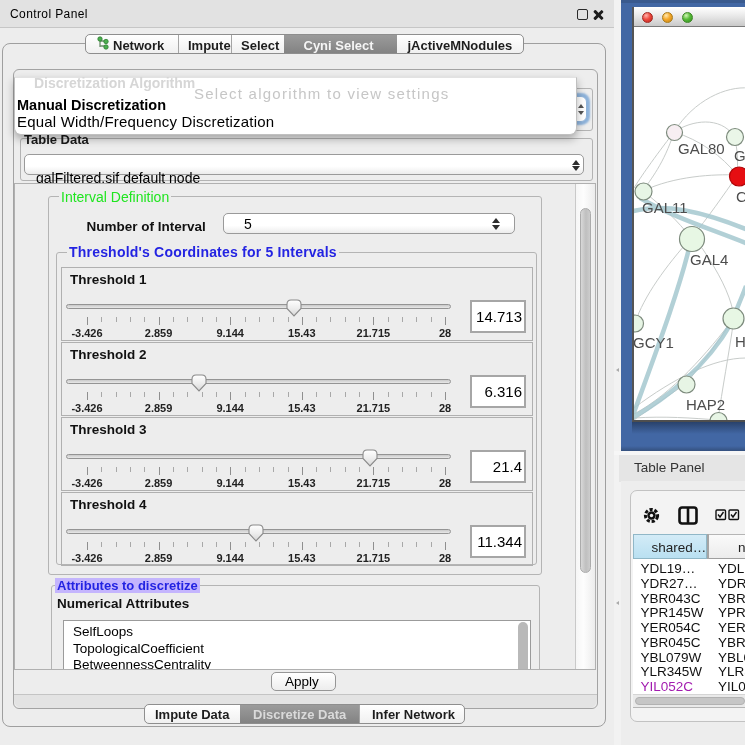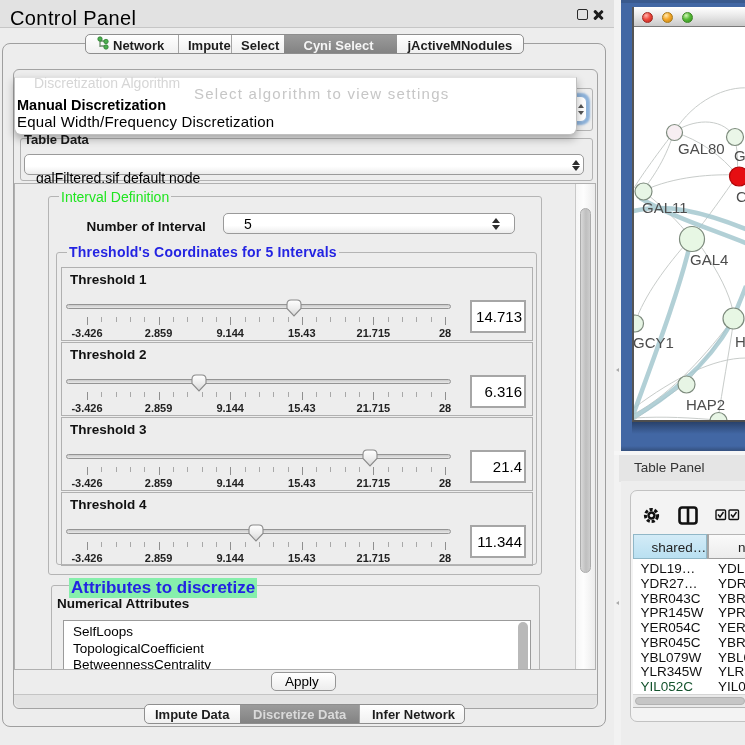--- a/index.html
+++ b/index.html
@@ -7,21 +7,21 @@
 #root { position:absolute; left:0; top:0; width:745px; height:745px;
   font-family:"Liberation Sans", sans-serif; background:#ededed; }
 .abs { position:absolute; }
 .lbl { position:absolute; white-space:nowrap; }
 </style>
 </head>
 <body>
 <div id="root">
 
 <div class="abs" style="left:0;top:0;width:616px;height:28px;background:#e2e2e2;border-bottom:1px solid #c6c6c6;"></div>
-<div class="lbl" style="left:10px;top:6.5px;font-size:20px;letter-spacing:0.4px;color:#000;">Control Panel</div>
+<div class="lbl" style="left:10px;top:6.5px;font-size:12px;letter-spacing:0.4px;color:#000;">Control Panel</div>
 
 <div class="abs" style="left:577px;top:9px;width:11px;height:11px;border:1.6px solid #2a2a2a;border-radius:2px;"></div>
 
 <div class="abs" style="left:593px;top:9px;width:11px;height:11px;">
  <div class="abs" style="left:4.3px;top:-0.5px;width:2.8px;height:12px;background:#1c1c1c;transform:rotate(45deg);border-radius:1px;"></div>
  <div class="abs" style="left:4.3px;top:-0.5px;width:2.8px;height:12px;background:#1c1c1c;transform:rotate(-45deg);border-radius:1px;"></div>
 </div>
 
 <div class="abs" style="left:2px;top:43px;width:604px;height:684px;border:1px solid #9f9f9f;border-radius:8px;background:#ededed;"></div>
 
@@ -54,21 +54,21 @@
 <div class="abs" style="left:20px;top:88px;width:573px;height:43px;border:1px solid #b3b3b3;border-radius:3px;"></div>
 <div class="abs" style="left:24px;top:96px;width:563px;height:26px;border:1.5px solid #8fb3d9;border-radius:6px;background:#fff;box-shadow:0 0 2px 2.5px rgba(100,152,210,0.7);"></div>
 
 <div class="abs" style="left:577.5px;top:103.5px;width:0;height:0;border-left:3.5px solid transparent;border-right:3.5px solid transparent;border-bottom:4.5px solid #555;"></div>
 <div class="abs" style="left:577.5px;top:110.5px;width:0;height:0;border-left:3.5px solid transparent;border-right:3.5px solid transparent;border-top:4.5px solid #555;"></div>
 
 <div class="abs" style="left:14px;top:77px;width:563px;height:58px;background:#fff;border:1px solid #c0c0c0;border-top:1px solid #e2e2e2;border-radius:0 0 7px 7px;box-shadow:0 4px 9px rgba(0,0,0,0.30);"></div>
 <div class="lbl" style="left:194px;top:84.5px;font-size:15px;letter-spacing:1.25px;color:#c6c6c6;">Select algorithm to view settings</div>
 <div class="lbl" style="left:17px;top:96.5px;font-size:14.5px;font-weight:bold;color:#000;">Manual Discretization</div>
 <div class="lbl" style="left:17px;top:113.2px;font-size:15px;letter-spacing:0.2px;color:#000;">Equal Width/Frequency Discretization</div>
-<div class="lbl" style="left:34px;top:75px;font-size:14px;font-weight:normal;color:#d6d6d6;">Discretization Algorithm</div>
+<div class="lbl" style="left:34px;top:75px;font-size:14px;font-weight:bold;color:#d6d6d6;">Discretization Algorithm</div>
 
 <div class="abs" style="left:14px;top:183px;width:582px;height:487px;border:1px solid #b0b0b0;background:#ededed;"></div>
 <div class="abs" style="left:575px;top:184px;width:20px;height:485px;background:linear-gradient(90deg,#f6f6f6,#fdfdfd 40%,#ececec);border-left:1px solid #c9c9c9;"></div>
 <div class="abs" style="left:580px;top:208px;width:11px;height:365px;border:1px solid #ababab;border-radius:5.5px;background:linear-gradient(90deg,#d8d8d8,#bfbfbf 55%,#cdcdcd);"></div>
 
 <div class="abs" style="left:15px;top:184px;width:560px;height:485px;overflow:hidden;">
 <div class="abs" style="left:-15px;top:-184px;width:745px;height:745px;">
 
 <div class="abs" style="left:48px;top:196px;width:494px;height:379px;border:1px solid #b4b4b4;border-radius:3px;"></div>
 <div class="lbl" style="left:59px;top:189.3px;font-size:14px;color:#1fe51f;background:#ededed;padding:0 2px;">Interval Definition</div>
@@ -268,21 +268,21 @@
               <stop offset="0.55" stop-color="#ececec"></stop>
               <stop offset="1" stop-color="#d5d5d5"></stop>
             </linearGradient>
           </defs>
 <path d="M1,5.2 Q1,1 5,1 L11,1 Q15,1 15,5.2 L15,9.5 L8,17 L1,9.5 Z" fill="url(#th3)" stroke="#8a8a8a" stroke-width="1.1"></path>
 </svg>
 <div class="abs" style="left:470px;top:525px;width:56px;height:32.5px;border:2px solid #a6a6a6;background:#fff;"></div>
 <div class="lbl" style="left:470px;top:533px;width:52px;font-size:15px;color:#000;text-align:right;">11.344</div>
 
 <div class="abs" style="left:51px;top:585px;width:489px;height:99px;border:1px solid #b4b4b4;border-radius:3px;"></div>
-<div class="lbl" style="left:55px;top:578.3px;font-size:17px;font-weight:bold;color:#2323e2;background:#86efac;padding:0 2px;margin-left:14px;">Attributes to discretize</div>
+<div class="lbl" style="left:55px;top:578.3px;font-size:13px;font-weight:bold;color:#2323e2;background:#c4b5fd;padding:0 2px;">Attributes to discretize</div>
 <div class="lbl" style="left:57px;top:595.5px;font-size:13.5px;font-weight:bold;color:#111;">Numerical Attributes</div>
 <div class="abs" style="left:63px;top:620px;width:468px;height:60px;border:1px solid #9b9b9b;background:#fff;"></div>
 <div class="lbl" style="left:73px;top:623.5px;font-size:13.5px;color:#000;">SelfLoops</div>
 <div class="lbl" style="left:73px;top:640.5px;font-size:13.5px;color:#000;">TopologicalCoefficient</div>
 <div class="lbl" style="left:73px;top:657px;font-size:13.5px;color:#000;">BetweennessCentrality</div>
 <div class="abs" style="left:517.5px;top:622px;width:10px;height:58px;border-radius:5px;background:#b9b9b9;"></div>
 
 </div>
 </div>
 
@@ -404,20 +404,20 @@
     <div class="lbl" style="left:640.5px;top:605.3px;font-size:13.5px;color:#111;">YPR145W</div>
     <div class="lbl" style="left:718px;top:605.3px;font-size:13.5px;color:#111;">YPR1</div>
     <div class="lbl" style="left:640.5px;top:620.0px;font-size:13.5px;color:#111;">YER054C</div>
     <div class="lbl" style="left:718px;top:620.0px;font-size:13.5px;color:#111;">YER0</div>
     <div class="lbl" style="left:640.5px;top:634.8px;font-size:13.5px;color:#111;">YBR045C</div>
     <div class="lbl" style="left:718px;top:634.8px;font-size:13.5px;color:#111;">YBR0</div>
     <div class="lbl" style="left:640.5px;top:649.6px;font-size:13.5px;color:#111;">YBL079W</div>
     <div class="lbl" style="left:718px;top:649.6px;font-size:13.5px;color:#111;">YBL0</div>
     <div class="lbl" style="left:640.5px;top:664.3px;font-size:13.5px;color:#111;">YLR345W</div>
     <div class="lbl" style="left:718px;top:664.3px;font-size:13.5px;color:#111;">YLR3</div>
-    <div class="lbl" style="left:640.5px;top:679.1px;font-size:13.5px;color:#14532d;">YIL052C</div>
+    <div class="lbl" style="left:640.5px;top:679.1px;font-size:13.5px;color:#a21caf;">YIL052C</div>
     <div class="lbl" style="left:718px;top:679.1px;font-size:13.5px;color:#111;">YIL0</div>
 
 <div class="abs" style="left:632.5px;top:694px;width:112.5px;height:13.2px;background:#eaeaea;border-top:1px solid #d5d5d5;"></div>
 <div class="abs" style="left:635px;top:697.3px;width:110px;height:7.4px;border-radius:4px;background:#c6c6c6;border:1px solid #b2b2b2;"></div>
 <div class="abs" style="left:632.5px;top:707.2px;width:112.5px;height:1px;background:#b5b5b5;"></div>
 
 </div>
 
 </body></html>

